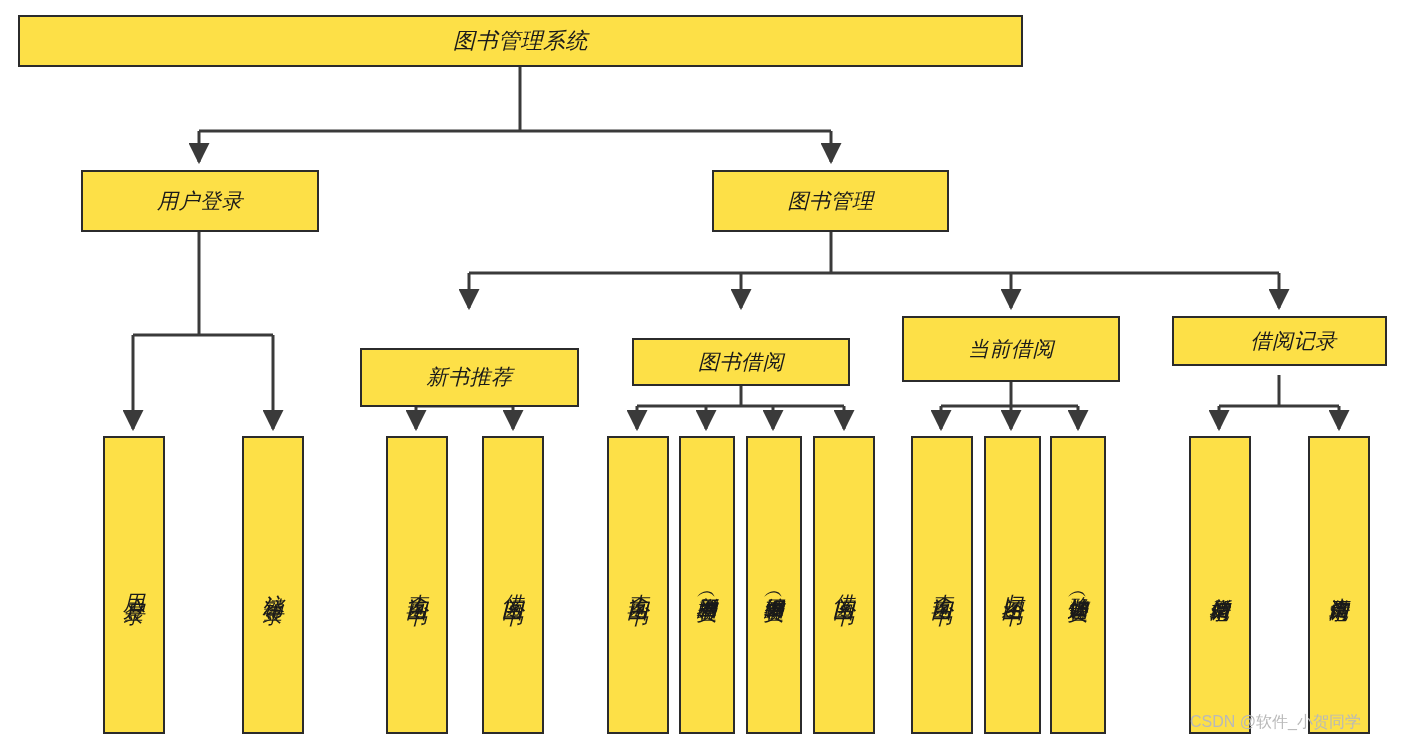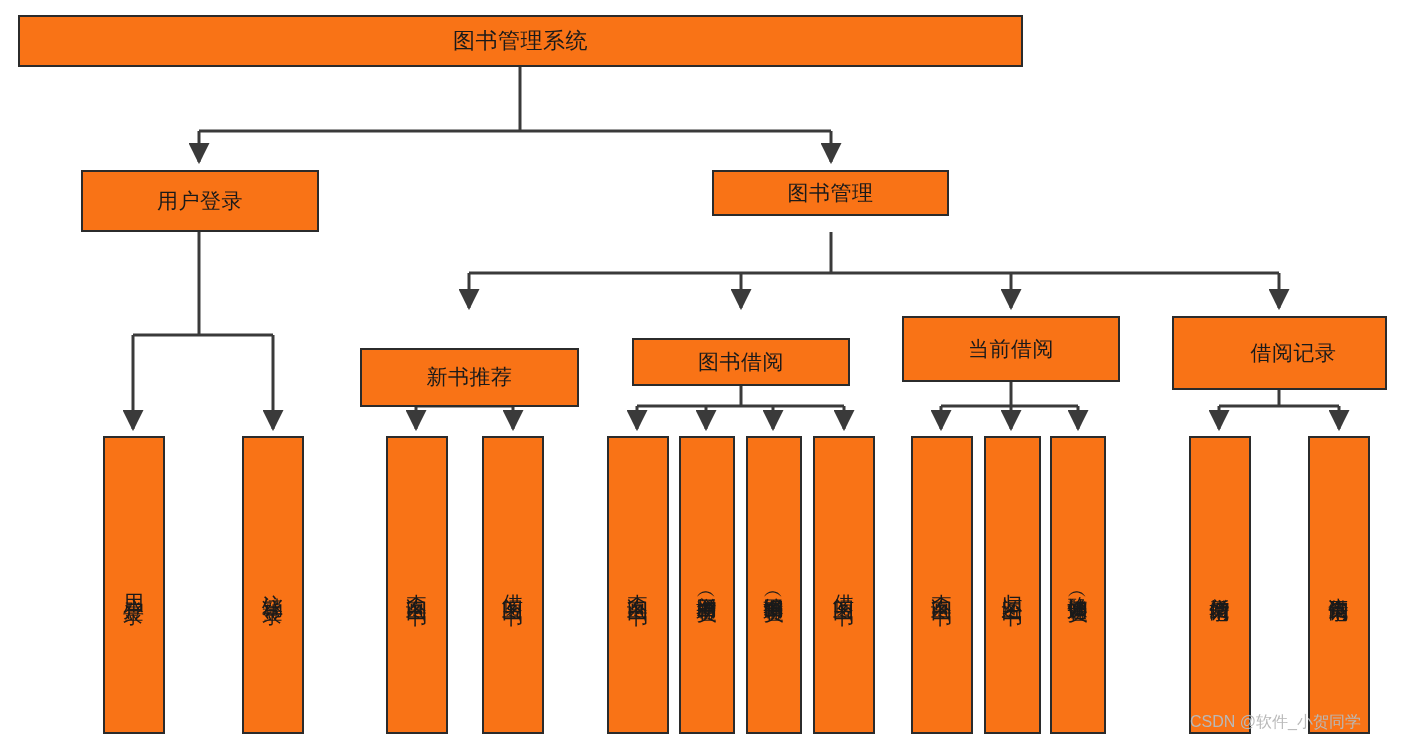--- a/index.html
+++ b/index.html
@@ -21,26 +21,27 @@
     position: absolute;
     left: 0;
     top: 0;
     width: 1405px;
     height: 747px;
     pointer-events: none;
   }
   .node {
     position: absolute;
     box-sizing: border-box;
-    background: #f97316;
+    background: #fde047;
     border: 2px solid #2b2b2b;
     display: flex;
     align-items: center;
     justify-content: center;
     color: #1a1a1a;
+    font-style: italic;
   }
   .node .lbl {
     display: block;
     text-align: center;
     line-height: 1.18;
   }
   
   .node.horiz .lbl {
     font-size: 21px;
     letter-spacing: 0.5px;
@@ -130,34 +131,34 @@
     </g>
   </svg>
 
   <div class="node horiz root" style="left:18px;top:15px;width:1005px;height:52px;">
     <span class="lbl">图书管理系统</span>
   </div>
 
   <div class="node horiz" style="left:81px;top:170px;width:238px;height:62px;">
     <span class="lbl">用户登录</span>
   </div>
-  <div class="node horiz" style="left:712px;top:170px;width:237px;height:46px;">
+  <div class="node horiz" style="left:712px;top:170px;width:237px;height:62px;">
     <span class="lbl">图书管理</span>
   </div>
 
   <div class="node horiz" style="left:360px;top:316px;width:219px;height:59px;margin-top:32px;">
     <span class="lbl">新书推荐</span>
   </div>
   <div class="node horiz" style="left:632px;top:316px;width:218px;height:48px;margin-top:22px;">
     <span class="lbl">图书借阅</span>
   </div>
   <div class="node horiz" style="left:902px;top:316px;width:218px;height:66px;">
     <span class="lbl">当前借阅</span>
   </div>
-  <div class="node horiz" style="left:1172px;top:316px;width:215px;height:74px;padding-left:28px;">
+  <div class="node horiz" style="left:1172px;top:316px;width:215px;height:50px;padding-left:28px;">
     <span class="lbl">借阅记录</span>
   </div>
 
   <div class="node vert" style="left:103px;top:436px;width:62px;height:298px;">
     <span class="lbl">用户登录</span>
   </div>
   <div class="node vert" style="left:242px;top:436px;width:62px;height:298px;">
     <span class="lbl">注销登录</span>
   </div>
   <div class="node vert" style="left:386px;top:436px;width:62px;height:298px;">

